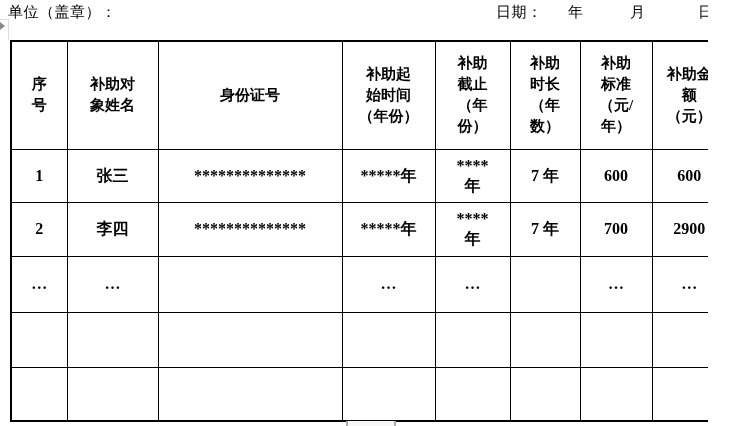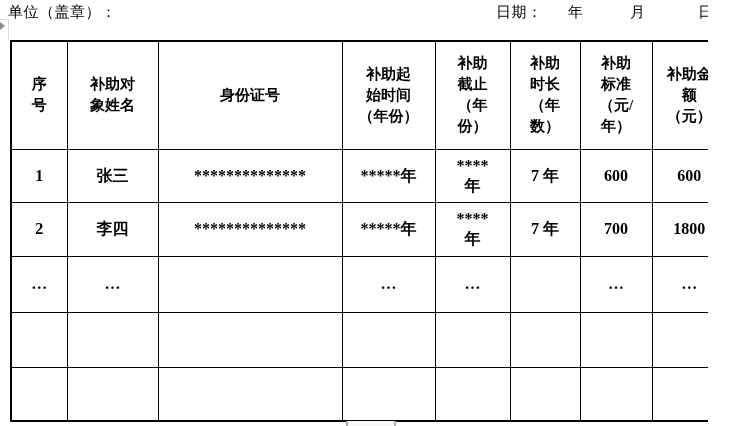--- a/index.html
+++ b/index.html
@@ -107,21 +107,21 @@
       </tr>
       <tr style="height:54px">
         <td>2</td>
         <td>李四</td>
         <td>**************</td>
         <td>*****年</td>
         <td>****
 年</td>
         <td>7 年</td>
         <td>700</td>
-        <td>1800</td>
+        <td>2900</td>
       </tr>
       <tr style="height:56px">
         <td>…</td>
         <td>…</td>
         <td></td>
         <td>…</td>
         <td>…</td>
         <td></td>
         <td>…</td>
         <td>…</td>

